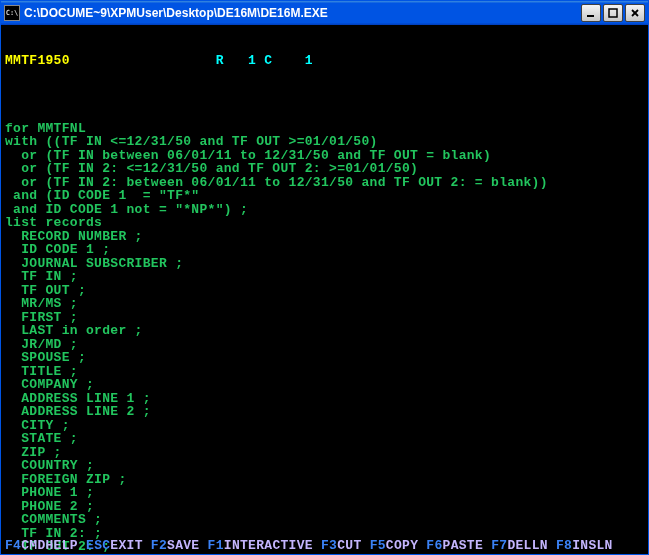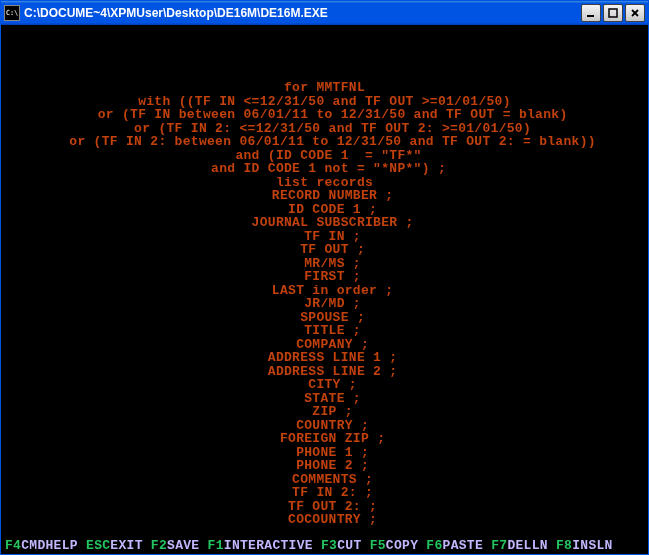--- a/index.html
+++ b/index.html
@@ -77,39 +77,39 @@
       font-size: 13px;
       line-height: 13.5px;
       white-space: pre;
       overflow: hidden;
       position: relative;
       letter-spacing: 0.3px;
     }
     .status-row { color: #fff; }
     .status-label { color: #ffff00; font-weight: bold;}
     .status-cursor { color: #00ffff; font-weight: bold;}
-    .yellow { color: #c2410c; font-weight: bold; text-align: center;}
+    .yellow { color: #22c55e; font-weight: bold;}
     .fkeys {
       position: absolute;
       bottom: 2px;
       left: 4px;
       right: 4px;
       white-space: pre;
       font-weight: bold;
     }
-    .fk-key { color: #22c55e; }
+    .fk-key { color: #3b82f6; }
     .fk-label { color: #c4b5fd; }
   </style>
 </head>
 <body>
 
 <div class="window">
   <div class="titlebar">
     <div class="titlebar-icon">C:\</div>
-    <div class="titlebar-title">C:\DOCUME~4\XPMUser\Desktop\DE16M\DE16M.EXE</div>
+    <div class="titlebar-title">C:\DOCUME~9\XPMUser\Desktop\DE16M\DE16M.EXE</div>
     <div class="win-controls">
       <div class="win-btn">
         <svg width="10" height="10" viewBox="0 0 10 10">
             <rect x="1" y="7" width="7" height="2" fill="#000"></rect>
           </svg>
       </div>
       <div class="win-btn">
         <svg width="10" height="10" viewBox="0 0 10 10">
             <rect x="1" y="1" width="8" height="8" fill="none" stroke="#000" stroke-width="1.5"></rect>
           </svg>
@@ -117,16 +117,17 @@
       <div class="win-btn">
         <svg width="10" height="10" viewBox="0 0 10 10">
             <line x1="2" y1="2" x2="8" y2="8" stroke="#000" stroke-width="1.8"></line>
             <line x1="8" y1="2" x2="2" y2="8" stroke="#000" stroke-width="1.8"></line>
           </svg>
       </div>
     </div>
   </div>
 
   <div class="terminal">
+    <div class="status-row"><span class="status-label">MMTF1950</span><span>                  </span><span class="status-cursor">R</span><span class="status-cursor">   </span><span class="status-cursor">1</span><span class="status-cursor"> </span><span class="status-cursor">C</span><span class="status-cursor">    </span><span class="status-cursor">1</span></div>
     <div id="code-lines"><div class="yellow"> </div><div class="yellow"> </div><div class="yellow">for MMTFNL</div><div class="yellow">with ((TF IN &lt;=12/31/50 and TF OUT &gt;=01/01/50)</div><div class="yellow">  or (TF IN between 06/01/11 to 12/31/50 and TF OUT = blank)</div><div class="yellow">  or (TF IN 2: &lt;=12/31/50 and TF OUT 2: &gt;=01/01/50)</div><div class="yellow">  or (TF IN 2: between 06/01/11 to 12/31/50 and TF OUT 2: = blank))</div><div class="yellow"> and (ID CODE 1  = "TF*"</div><div class="yellow"> and ID CODE 1 not = "*NP*") ;</div><div class="yellow">list records</div><div class="yellow">  RECORD NUMBER ;</div><div class="yellow">  ID CODE 1 ;</div><div class="yellow">  JOURNAL SUBSCRIBER ;</div><div class="yellow">  TF IN ;</div><div class="yellow">  TF OUT ;</div><div class="yellow">  MR/MS ;</div><div class="yellow">  FIRST ;</div><div class="yellow">  LAST in order ;</div><div class="yellow">  JR/MD ;</div><div class="yellow">  SPOUSE ;</div><div class="yellow">  TITLE ;</div><div class="yellow">  COMPANY ;</div><div class="yellow">  ADDRESS LINE 1 ;</div><div class="yellow">  ADDRESS LINE 2 ;</div><div class="yellow">  CITY ;</div><div class="yellow">  STATE ;</div><div class="yellow">  ZIP ;</div><div class="yellow">  COUNTRY ;</div><div class="yellow">  FOREIGN ZIP ;</div><div class="yellow">  PHONE 1 ;</div><div class="yellow">  PHONE 2 ;</div><div class="yellow">  COMMENTS ;</div><div class="yellow">  TF IN 2: ;</div><div class="yellow">  TF OUT 2: ;</div><div class="yellow">  COCOUNTRY ;</div></div>
     <div class="fkeys" id="fkeys-row"><span class="fk-key">F4</span><span class="fk-label">CMDHELP</span><span> </span><span class="fk-key">ESC</span><span class="fk-label">EXIT</span><span> </span><span class="fk-key">F2</span><span class="fk-label">SAVE</span><span> </span><span class="fk-key">F1</span><span class="fk-label">INTERACTIVE</span><span> </span><span class="fk-key">F3</span><span class="fk-label">CUT</span><span> </span><span class="fk-key">F5</span><span class="fk-label">COPY</span><span> </span><span class="fk-key">F6</span><span class="fk-label">PASTE</span><span> </span><span class="fk-key">F7</span><span class="fk-label">DELLN</span><span> </span><span class="fk-key">F8</span><span class="fk-label">INSLN</span></div>
   </div>
 </div>
 
 </body></html>

